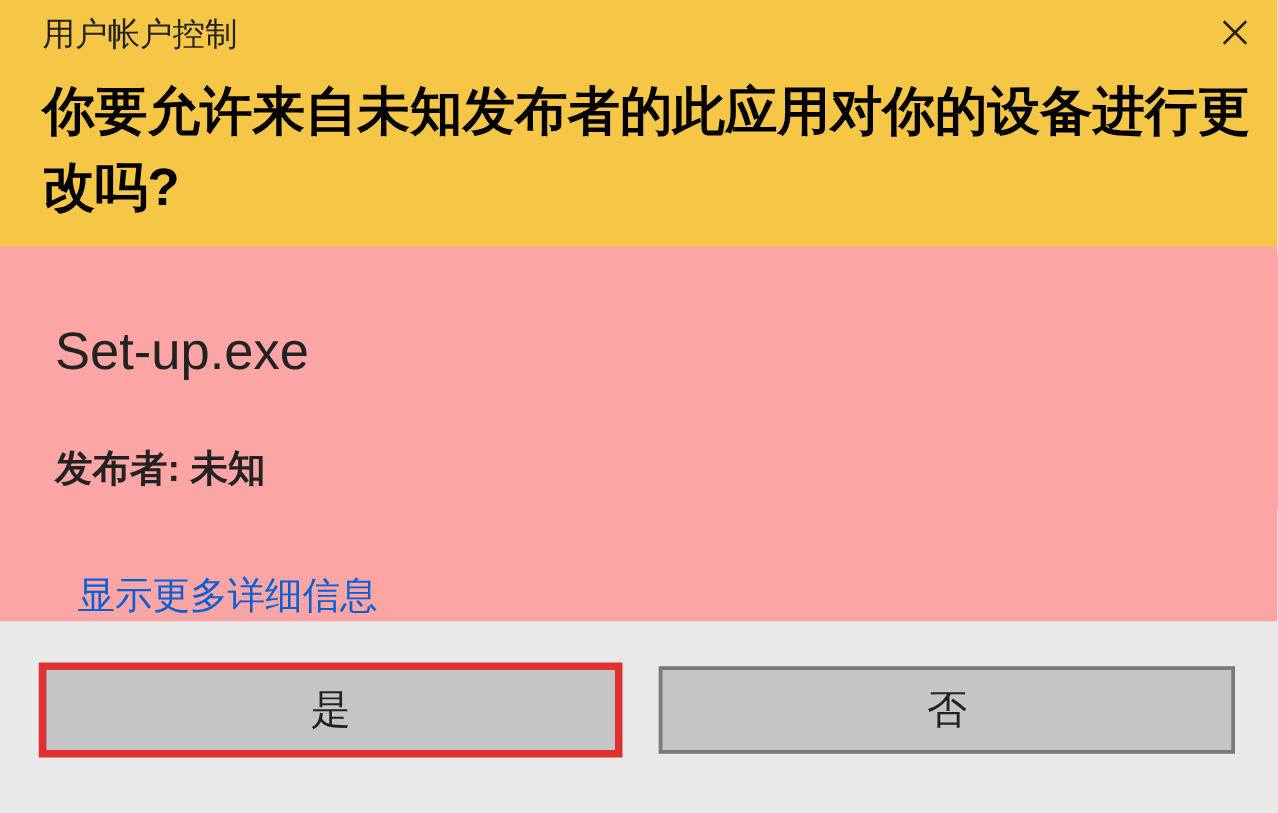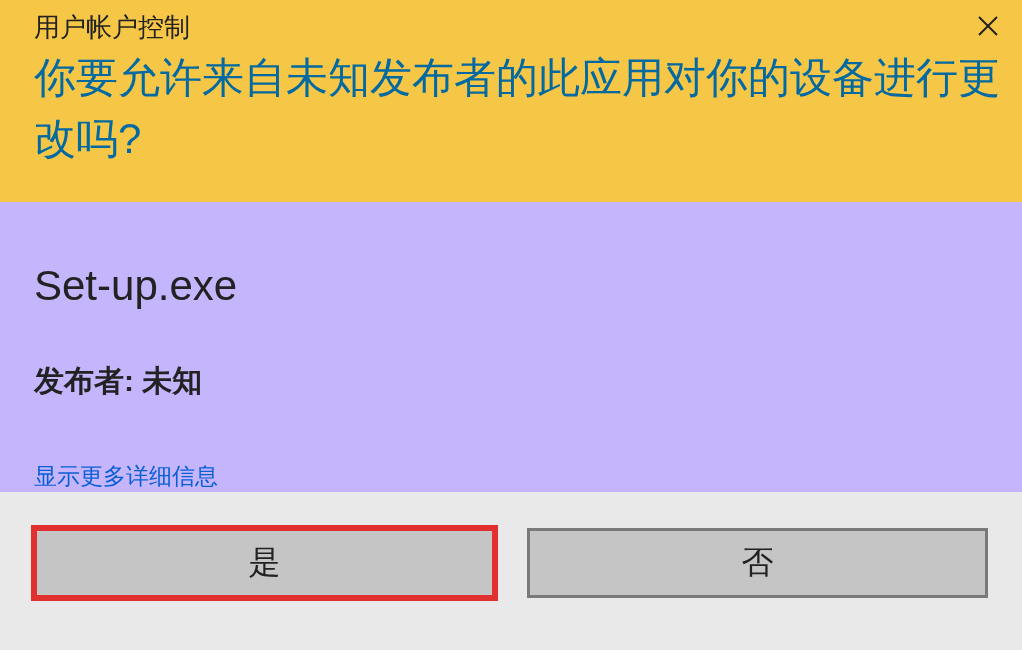--- a/index.html
+++ b/index.html
@@ -9,21 +9,21 @@
     }
     body {
       font-family: "Microsoft YaHei", "Segoe UI", sans-serif;
       width: 1022px;
       height: 650px;
       background: #e9e9e9;
       overflow: hidden;
     }
     .header {
       background: #f6c647;
-      padding: 10px 16px 32px 34px;
+      padding: 10px 16px 16px 34px;
       position: relative;
     }
     .title-row {
       display: flex;
       justify-content: space-between;
       align-items: flex-start;
     }
     .dialog-title {
       font-size: 26px;
       color: #222;
@@ -41,47 +41,48 @@
       cursor: pointer;
       background: transparent;
       border: none;
     }
     .close-btn svg {
       width: 24px;
       height: 24px;
     }
     .question {
       font-size: 42px;
-      color: #0369a1;
+      color: #000000;
       line-height: 1.45;
-      margin-top: 3px;
-      font-weight: 400;
+      margin-top: 14px;
+      font-weight: 700;
     }
     .body {
-      padding: 60px 34px 0 34px;
-      background: #c4b5fd;
+      padding: 60px 34px 0 44px;
+      background: #fca5a5;
     }
     .app-name {
       font-size: 42px;
       color: #222;
       font-weight: 300;
       margin-bottom: 48px;
     }
     .info-line {
       font-size: 30px;
       color: #222;
       line-height: 1.5;
       font-weight: 700;
     }
     .more-details {
       margin-top: 58px;
-      font-size: 23px;
+      font-size: 30px;
       color: #0a5fd6;
       cursor: pointer;
       display: inline-block;
+      margin-left: 18px;
     }
     .button-row {
       display: flex;
       gap: 32px;
       margin-top: 36px;
       padding: 0 34px;
     }
     .action-btn {
       flex: 1;
       height: 70px;

